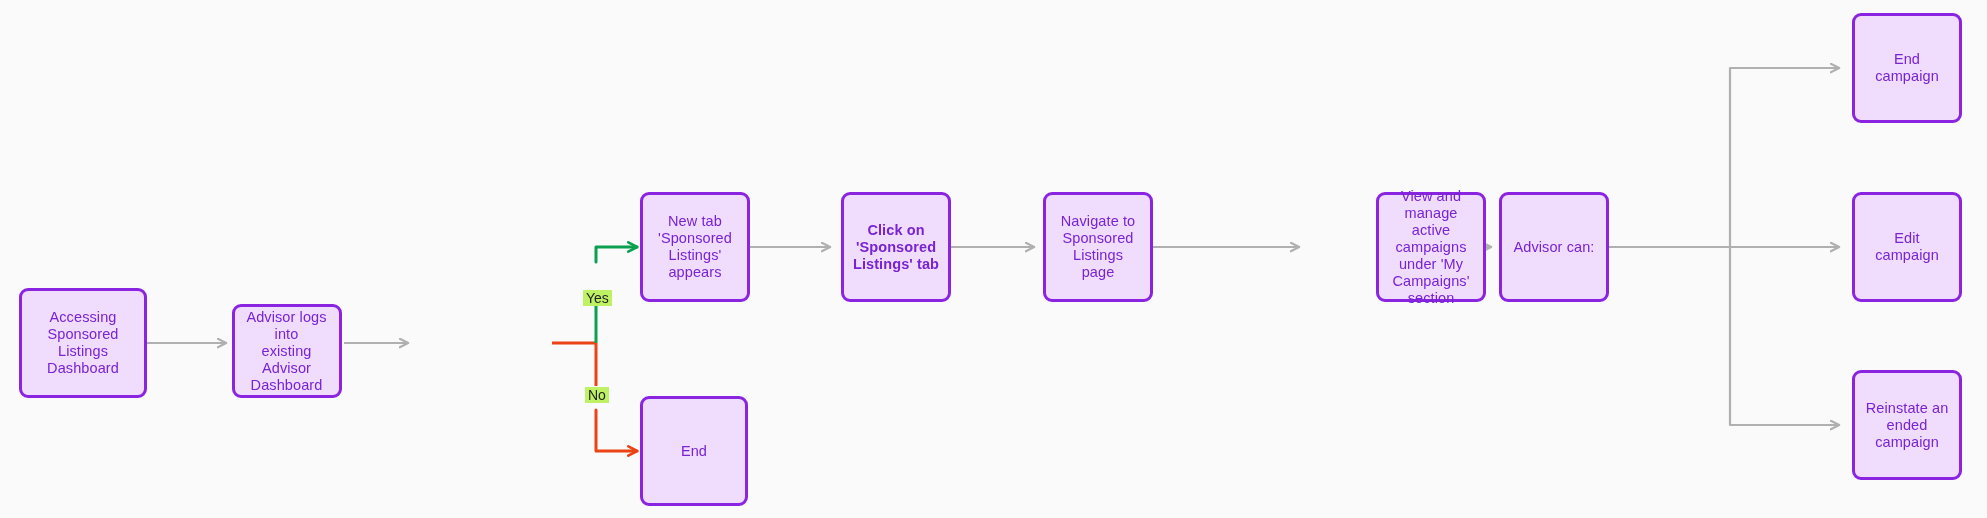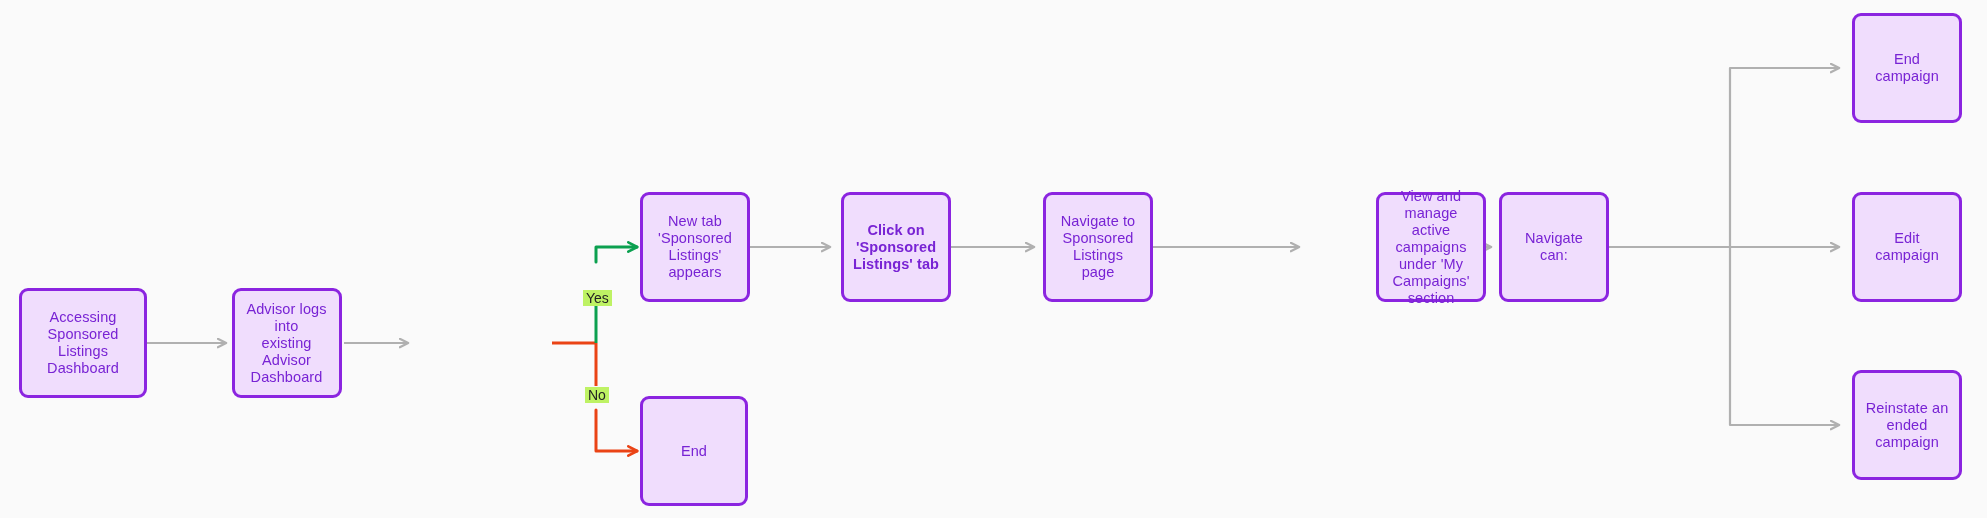--- a/index.html
+++ b/index.html
@@ -128,21 +128,21 @@
 
     <path d="M1730,425 L1839,425" fill="none" stroke="#b0b0b0" stroke-width="2.2" marker-end="url(#ah-gray)"></path>
   </svg>
 
   <div class="node process" style="left:19px; top:288px; width:128px; height:110px;">
     <span class="node-text">Accessing
 Sponsored Listings
 Dashboard</span>
   </div>
 
-  <div class="node process" style="left:232px; top:288px; width:110px; height:110px;padding-left:7px;">
+  <div class="node process" style="left:232px; top:304px; width:110px; height:94px;padding-left:7px;">
     <span class="node-text">Advisor logs into
 existing Advisor
 Dashboard</span>
   </div>
 
 
   <div class="node process" style="left:640px; top:192px; width:110px; height:110px;">
     <span class="node-text">New tab
 'Sponsored
 Listings' appears</span>
@@ -162,21 +162,21 @@
 
   <div class="node process" style="left:1376px; top:192px; width:110px; height:110px;">
     <span class="node-text">View and manage
 active campaigns
 under 'My
 Campaigns'
 section</span>
   </div>
 
   <div class="node process" style="left:1499px; top:192px; width:110px; height:110px;">
-    <span class="node-text">Navigate can:</span>
+    <span class="node-text">Advisor can:</span>
   </div>
 
   <div class="node process" style="left:1852px; top:13px; width:110px; height:110px;">
     <span class="node-text">End campaign</span>
   </div>
 
   <div class="node process" style="left:1852px; top:192px; width:110px; height:110px;">
     <span class="node-text">Edit campaign</span>
   </div>
 

